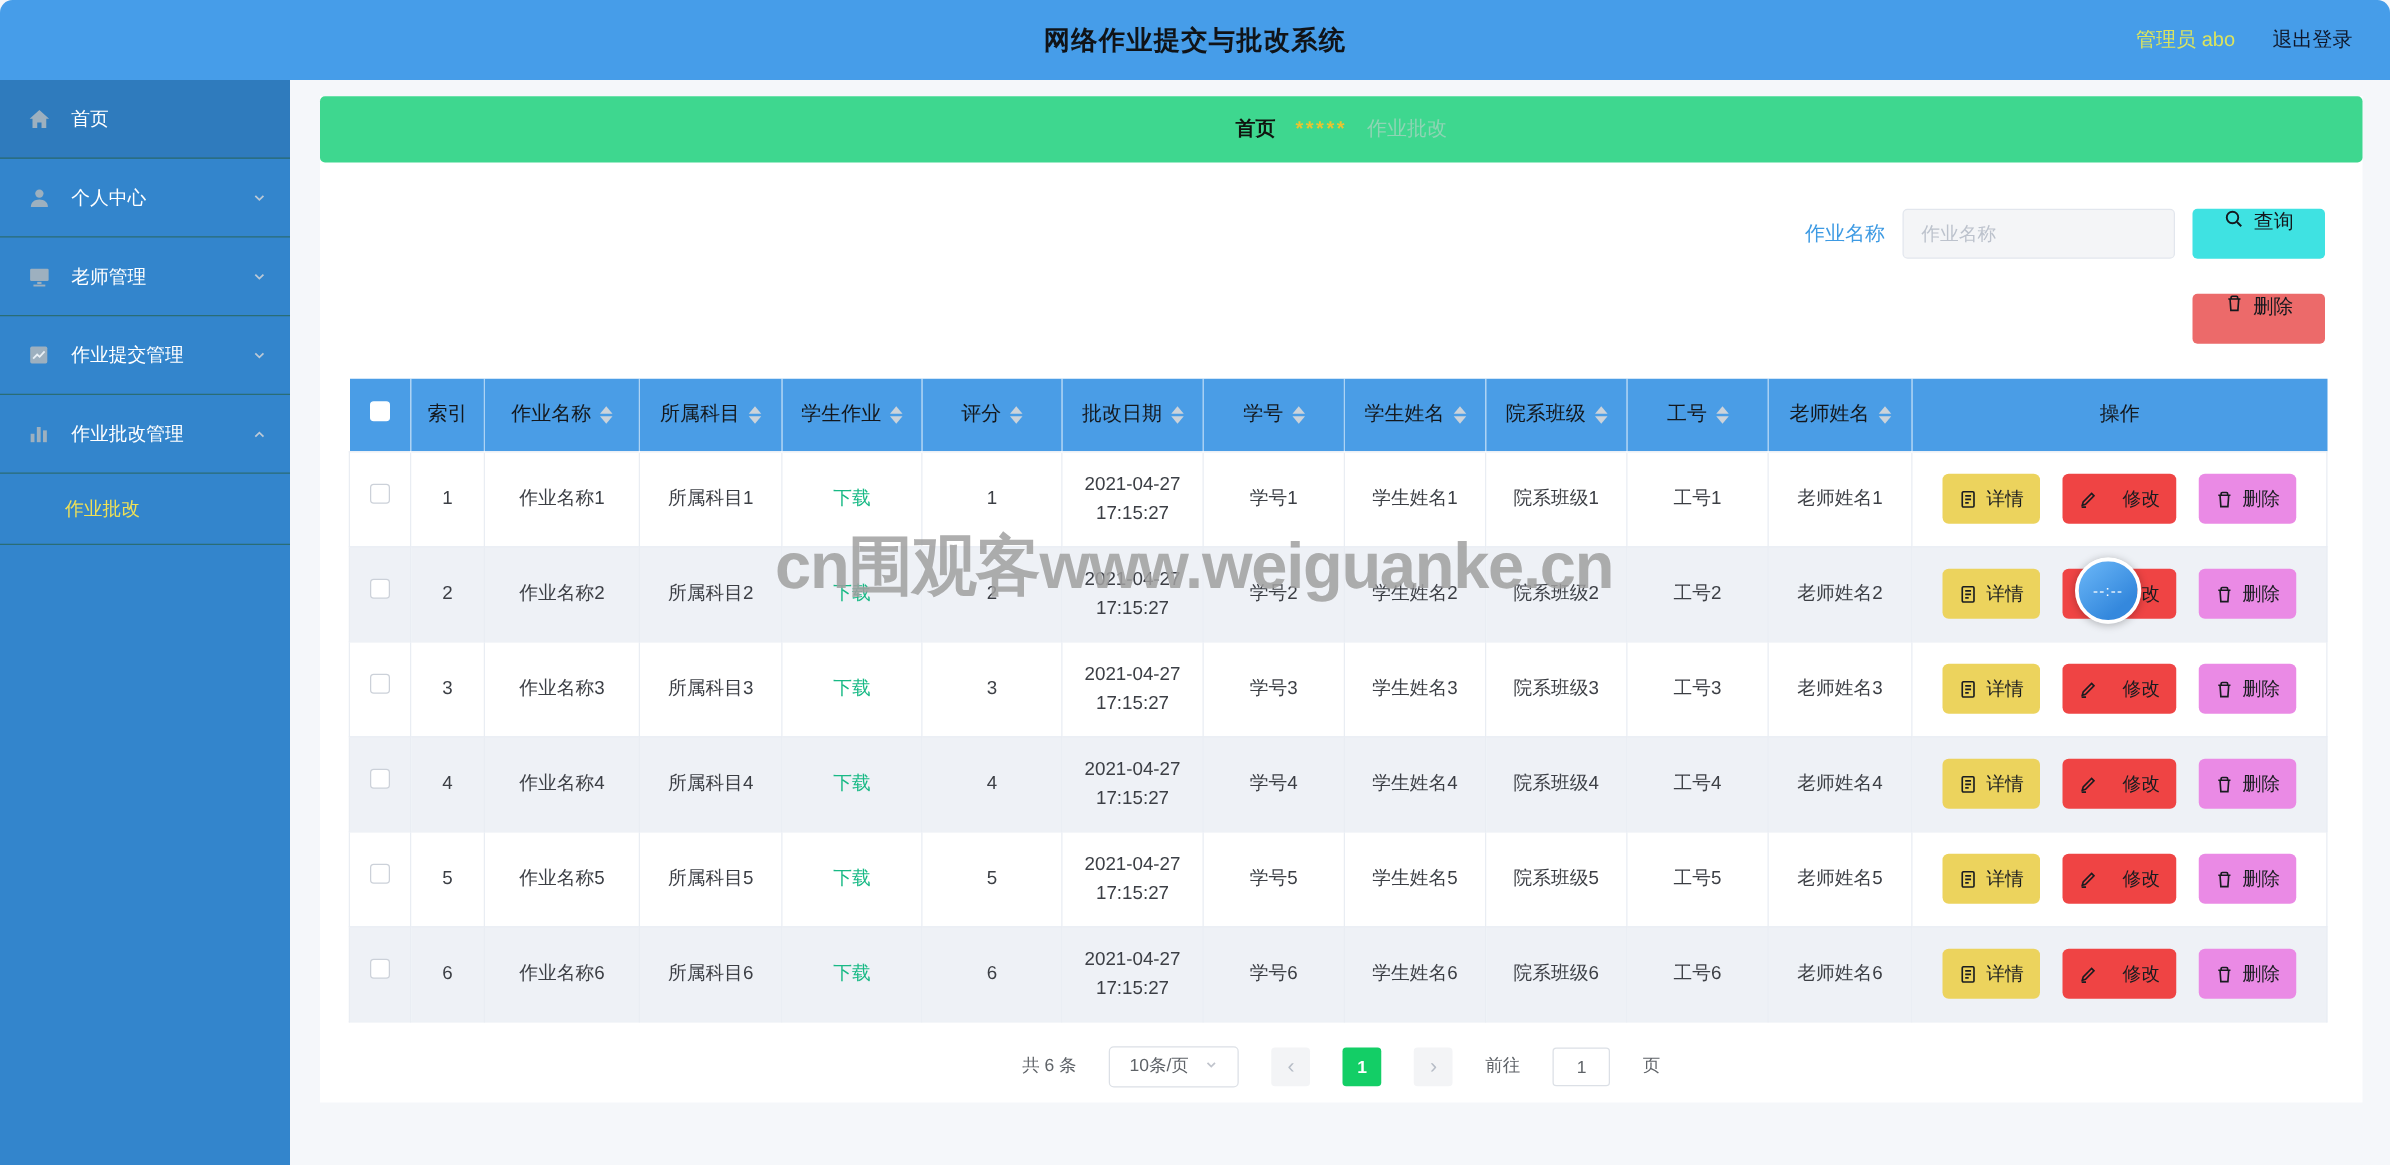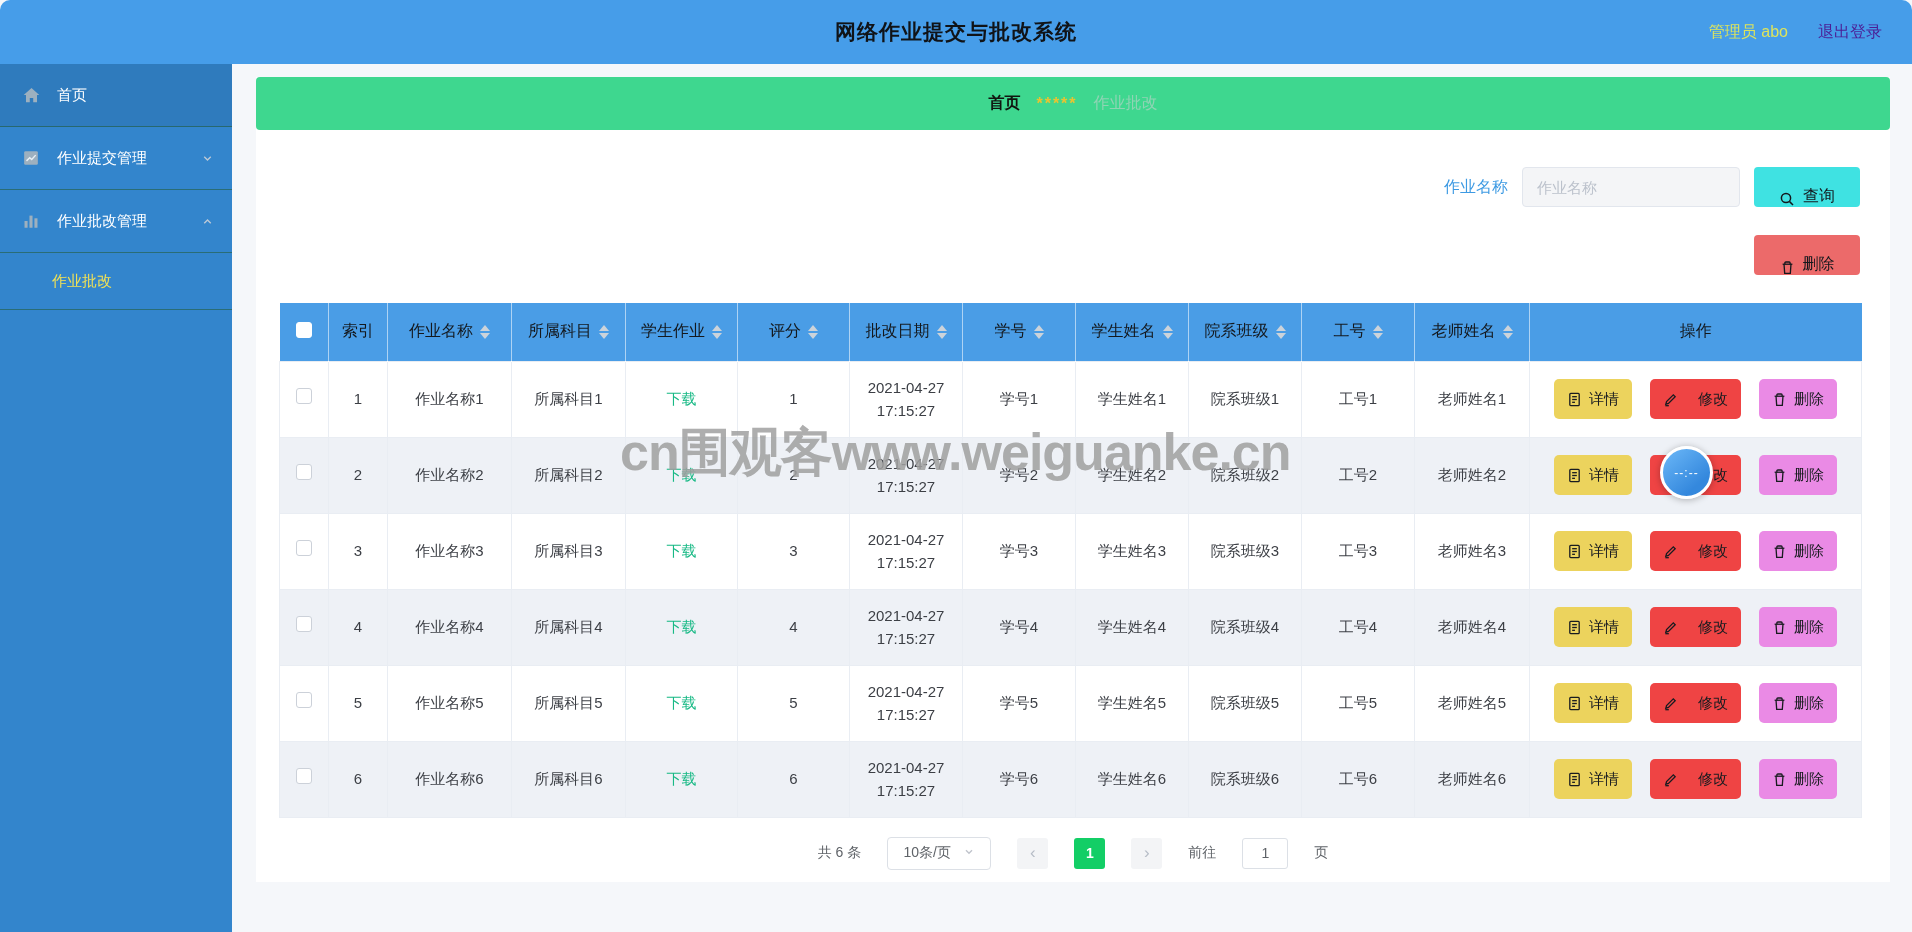--- a/index.html
+++ b/index.html
@@ -17,21 +17,21 @@
   }
   .app-title{
     position:absolute; left:50%; top:50%; transform:translate(-50%,-50%);
     font-size:21px; font-weight:bold; color:#101317; letter-spacing:1px;
   }
   .header-right{
     position:absolute; right:30px; top:0; height:64px;
     display:flex; align-items:center; gap:30px; font-size:16px;
   }
   .header-user{ color:#dde45c;margin-left:36px; }
-  .logout-link{ color:#4c1d95; cursor:pointer; text-decoration:none; }
+  .logout-link{ color:#0f172a; cursor:pointer; text-decoration:none; }
   
   .sidebar{
     position:absolute; top:64px; left:0; bottom:0; width:232px;
     background:#3385cc; z-index:10;
   }
   .menu-item{
     height:63px; display:flex; align-items:center; padding:0 18px 0 22px;
     color:#fff; font-size:15px; cursor:pointer;
     border-bottom:1px solid rgba(35,90,45,0.55);
   }
@@ -63,21 +63,21 @@
   .search-label{ color:#3d9ae3; font-size:16px; }
   .search-input{
     width:218px; height:40px; background:#f4f5f7;
     border:1px solid #e2e6ed; border-radius:4px;
     padding:0 14px; font-size:15px; color:#333; outline:none;
     font-family:inherit;
   }
   .search-input::placeholder{ color:#bcc2cc; }
   .btn{
     height:40px; min-width:106px; border:none; border-radius:4px;
-    display:inline-flex; align-items:flex-end; justify-content:center; gap:8px;
+    display:inline-flex; align-items:flex-start; justify-content:center; gap:8px;
     font-size:16px; color:#14181d; cursor:pointer; font-family:inherit;
   }
   .btn-query{ background:#3fe2e2; }
   .btn-delete{ background:#ec6a6a; }
   .delete-row{
     margin-top:28px; padding-right:30px;
     display:flex; justify-content:flex-end;
   }
   
   .table-wrap{ margin:28px 24px 0 23px; }
@@ -165,20 +165,49 @@
 
 <aside class="sidebar">
   <nav id="sidebar-menu">
       <div class="menu-item first">
         <span class="mi-icon">
           <svg width="19" height="19" viewBox="0 0 20 20">
             <path fill="#9db0bf" d="M10 2.2 L18.2 9.4 h-2.4 V17.2 h-4 v-4.6 h-3.6 v4.6 h-4 V9.4 H1.8 Z"></path>
           </svg>
         </span>
         <span class="mi-label">首页</span>
+      </div>
+      <div class="menu-item">
+        <span class="mi-icon">
+          <svg width="19" height="19" viewBox="0 0 20 20" fill="#9db0bf">
+            <circle cx="10" cy="6.2" r="3.5"></circle>
+            <path d="M2.8 17.5 c0-4 3.2-6.3 7.2-6.3 s7.2 2.3 7.2 6.3 Z"></path>
+          </svg>
+        </span>
+        <span class="mi-label">个人中心</span>
+        <span class="mi-arrow">
+          <svg width="13" height="13" viewBox="0 0 14 14" fill="none" stroke="#bcc9d6" stroke-width="1.5">
+            <polyline points="3.5,5 7,8.5 10.5,5"></polyline>
+          </svg>
+        </span>
+      </div>
+      <div class="menu-item">
+        <span class="mi-icon">
+          <svg width="19" height="19" viewBox="0 0 20 20" fill="#9db0bf">
+            <rect x="2.2" y="3.2" width="15.6" height="10.2" rx="1"></rect>
+            <rect x="8.2" y="14.2" width="3.6" height="1.8"></rect>
+            <rect x="5" y="16.5" width="10" height="1.6"></rect>
+          </svg>
+        </span>
+        <span class="mi-label">老师管理</span>
+        <span class="mi-arrow">
+          <svg width="13" height="13" viewBox="0 0 14 14" fill="none" stroke="#bcc9d6" stroke-width="1.5">
+            <polyline points="3.5,5 7,8.5 10.5,5"></polyline>
+          </svg>
+        </span>
       </div>
       <div class="menu-item">
         <span class="mi-icon">
           <svg width="18" height="18" viewBox="0 0 20 20">
             <rect x="2.4" y="2.4" width="15.2" height="15.2" rx="1.5" fill="#9db0bf"></rect>
             <polyline points="5,13.2 8.6,9.6 10.8,11.6 15.2,6.8" fill="none" stroke="#e9f0f6" stroke-width="1.6"></polyline>
           </svg>
         </span>
         <span class="mi-label">作业提交管理</span>
         <span class="mi-arrow">

